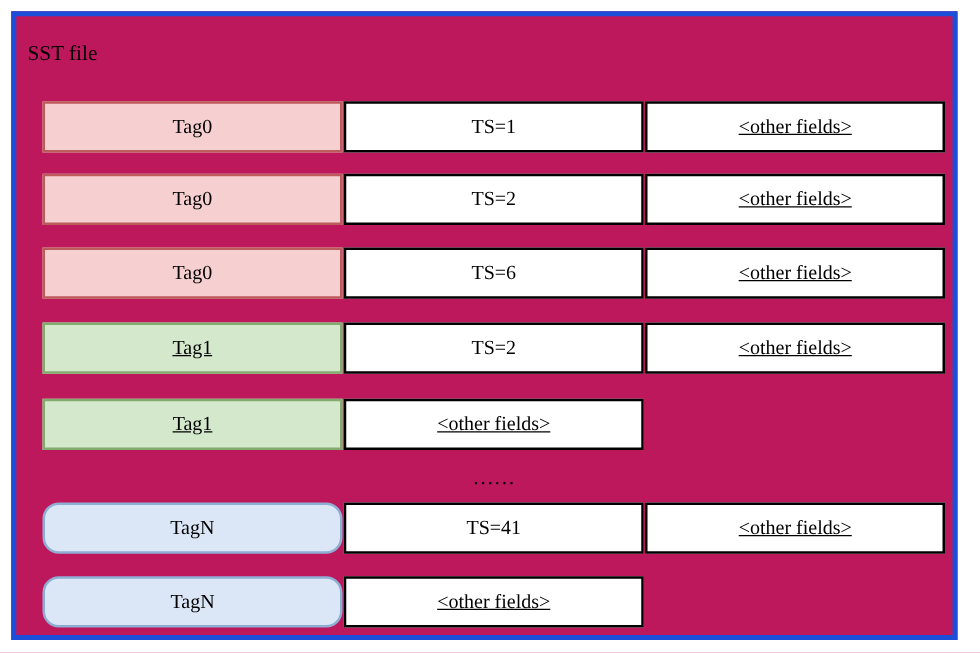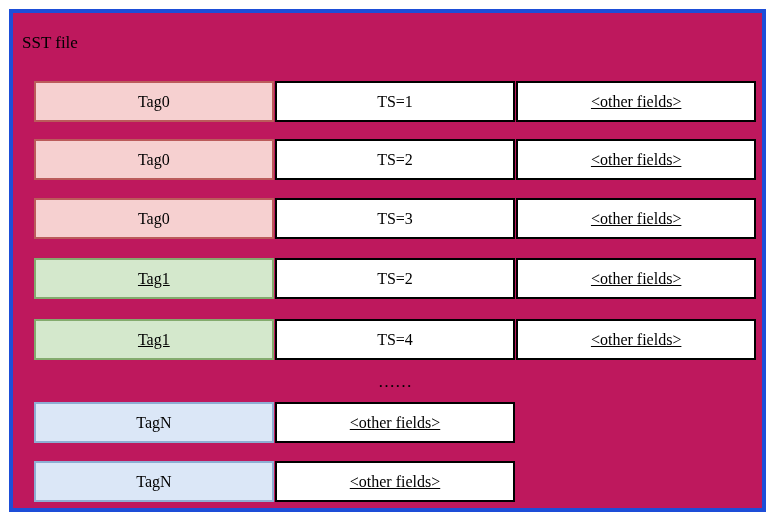--- a/index.html
+++ b/index.html
@@ -66,20 +66,21 @@
     border-color: #bb5b5b;
   }
   .cell-tag.tag-green {
     background: #d4e8cc;
     border-color: #84ab6e;
     text-decoration: underline;
   }
   .cell-tag.tag-blue {
     background: #dbe7f7;
     border-color: #8eaed3;
+    border-radius: 13px;
   }
 
   .cell-ts {
     width: 241px;
     border: 2px solid #000000;
     background: #ffffff;
     margin-left: 1px;
   }
 
   .cell-other {
@@ -119,35 +120,35 @@
         <div class="cell cell-ts">TS=1</div>
         <div class="cell cell-other">&lt;other fields&gt;</div>
       </div>
       <div class="record-row" style="top: 126px;">
         <div class="cell cell-tag tag-pink">Tag0</div>
         <div class="cell cell-ts">TS=2</div>
         <div class="cell cell-other">&lt;other fields&gt;</div>
       </div>
       <div class="record-row" style="top: 185px;">
         <div class="cell cell-tag tag-pink">Tag0</div>
-        <div class="cell cell-ts">TS=3</div>
+        <div class="cell cell-ts">TS=6</div>
         <div class="cell cell-other">&lt;other fields&gt;</div>
       </div>
       <div class="record-row" style="top: 245px;">
         <div class="cell cell-tag tag-green">Tag1</div>
         <div class="cell cell-ts">TS=2</div>
         <div class="cell cell-other">&lt;other fields&gt;</div>
       </div>
       <div class="record-row" style="top: 306px;">
         <div class="cell cell-tag tag-green">Tag1</div>
-        <div class="cell cell-ts">TS=4</div>
         <div class="cell cell-other">&lt;other fields&gt;</div>
       </div>
       <div class="record-row" style="top: 389px;">
         <div class="cell cell-tag tag-blue">TagN</div>
+        <div class="cell cell-ts">TS=41</div>
         <div class="cell cell-other">&lt;other fields&gt;</div>
       </div>
       <div class="record-row" style="top: 448px;">
         <div class="cell cell-tag tag-blue">TagN</div>
         <div class="cell cell-other">&lt;other fields&gt;</div>
       </div>
     </div>
 
   <div id="ellipsis-row" style="top: 356px;">
     <span class="dots">……</span>

